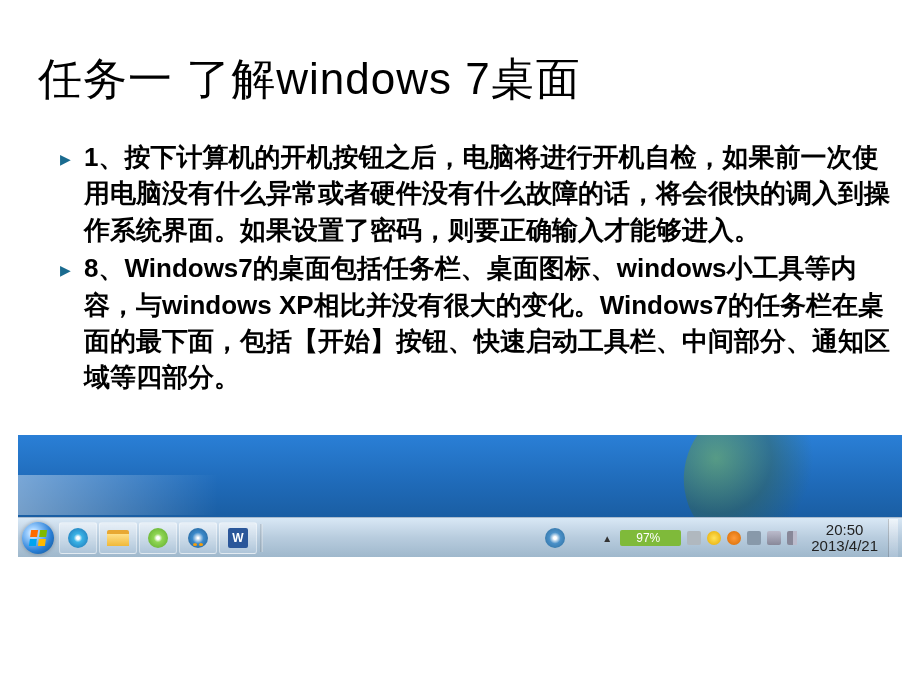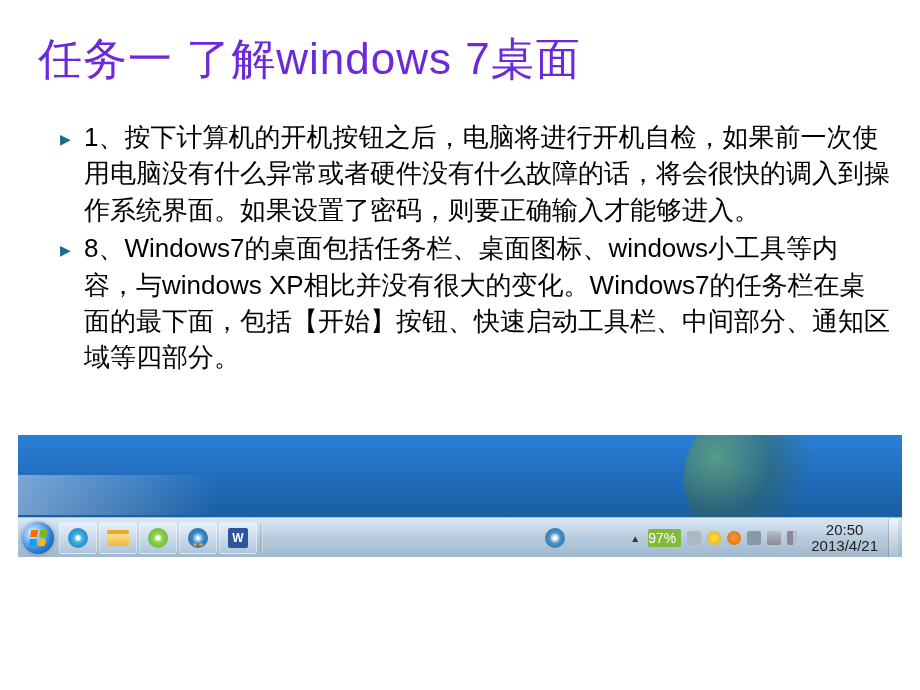--- a/index.html
+++ b/index.html
@@ -7,44 +7,45 @@
       width: 920px;
       height: 690px;
       background: #ffffff;
       font-family: "Microsoft YaHei", "SimSun", sans-serif;
       position: relative;
       overflow: hidden;
     }
     .title {
       font-size: 44px;
       font-weight: 400;
-      color: #6d28d9;
+      color: #000000;
       padding: 30px 0 20px 38px;
       letter-spacing: 1px;
+      margin-top: 20px;
     }
     .content {
       padding: 10px 30px 0 60px;
     }
     .bullet-item {
       display: flex;
       align-items: flex-start;
       margin-bottom: 2px;
     }
     .bullet-icon {
       color: #1a6b8f;
       font-size: 14px;
       margin-top: 12px;
       margin-right: 12px;
       min-width: 12px;
     }
     .bullet-text {
       font-size: 26px;
       line-height: 1.4;
       color: #000;
-      font-weight: 400;
+      font-weight: 700;
     }
     .screenshot-container {
       position: absolute;
       left: 18px;
       right: 18px;
       top: 435px;
       height: 122px;
     }
     .desktop-bg {
       width: 100%;
@@ -132,24 +133,24 @@
       top: 0;
       height: 40px;
       display: flex;
       align-items: center;
       gap: 6px;
       padding-right: 4px;
     }
     .tray-item { display:flex;align-items:center;justify-content:center; }
     .tray-arrow { width:14px;height:14px;color:#333;font-size:10px; }
     .battery {
-      padding: 1px 0;
+      padding: 1px 16px;
       background: #7fba3a;
       color: #fff;
-      font-size: 14px;
+      font-size: 12px;
       border-radius: 2px;
       display: flex;
       align-items: flex-end;
       gap: 2px;
     }
     .battery::after { content:"";width:2px;height:6px;background:#7fba3a;margin-left:1px; }
     .tray-icon { width:14px;height:14px;border-radius:2px; }
     .tray-yellow{ background:radial-gradient(circle,#ffe35a,#e6a800);border-radius:50%; }
     .tray-orange{ background:radial-gradient(circle,#ff9a3a,#d66a00);border-radius:50%; }
     .tray-net{ background:linear-gradient(180deg,#bbc,#889); }

